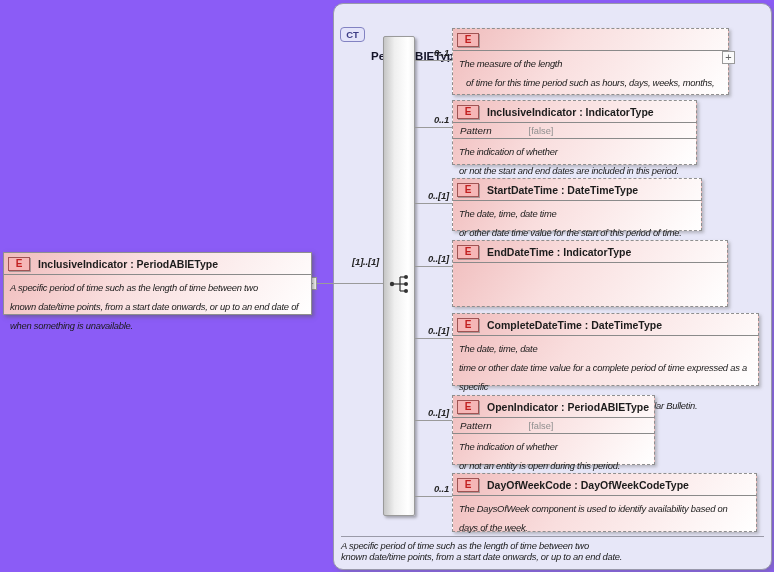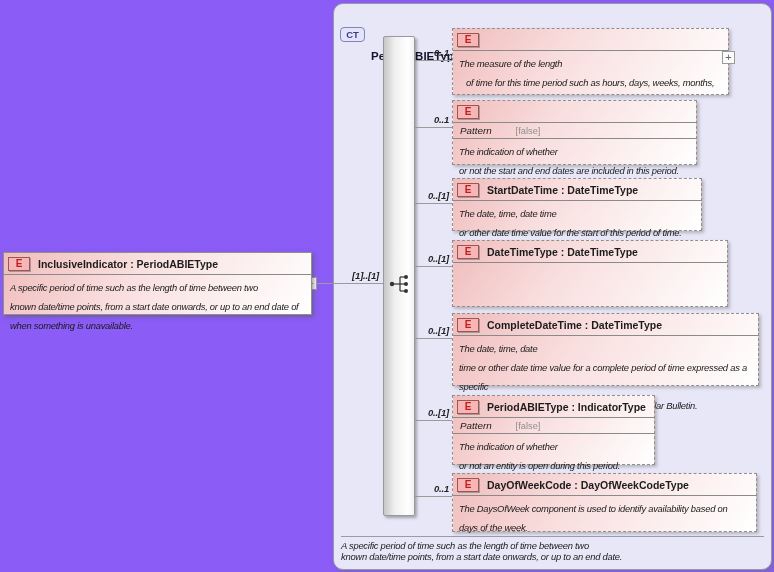--- a/index.html
+++ b/index.html
@@ -54,21 +54,21 @@
   }
   .e-icon{
     display:inline-block;width:20px;height:12px;line-height:12px;flex:0 0 20px;
     text-align:center;background:#f6b6b6;border:1px solid #a05454;
     color:#c11f1f;font-size:10px;font-weight:bold;
     box-shadow:1px 1px 0 rgba(120,120,120,0.6);
   }
   .el-title-text{margin-left:8px;font-size:10.5px;font-weight:bold;color:#1c1c1c;}
   .pat-row{
     display:flex;align-items:center;height:15px;
-    border-bottom:1px solid #8a8a8a;padding-left:7px;
+    border-bottom:1px solid #8a8a8a;padding-left:7px;gap:13px;
   }
   .pat-label{font-size:9.8px;font-style:italic;color:#1a1a1a;}
   .pat-value{margin-left:24px;font-size:9.3px;color:#8f8f8f;}
   .el-desc{
     padding:3px 6px 0 6px;font-size:9.4px;font-style:italic;color:#1a1a1a;
     line-height:19px;letter-spacing:-0.25px;white-space:pre-wrap;
   }
   
   .toggle{
     position:absolute;width:13px;height:13px;background:#fbfbfb;
@@ -84,21 +84,21 @@
   <div class="ct-box"></div>
   <div class="ct-header">
     <span class="ct-badge">CT</span>
     <span class="ct-title">PeriodABIEType</span>
   </div>
   <div class="ct-sep"></div>
   <div class="ct-desc">A specific period of time such as the length of time between two
 known date/time points, from a start date onwards, or up to an end date.</div>
 
   <div class="hline" style="left:310px;top:283px;width:73px;"></div>
-  <div class="card" style="left:339px;top:270px;width:40px;">[1]..[1]</div>
+  <div class="card" style="left:339px;top:256px;width:40px;">[1]..[1]</div>
   <div class="toggle" style="left:304px;top:277px;">−</div>
 
   <div class="el-box solid" style="left:3px;top:252px;width:307px;height:61px;">
     <div class="el-title">
       <span class="e-icon">E</span>
       <span class="el-title-text">InclusiveIndicator : PeriodABIEType</span>
     </div>
     <div class="el-desc">A specific period of time such as the length of time between two
 known date/time points, from a start date onwards, or up to an end date of
 when something is unavailable.</div>
@@ -139,20 +139,21 @@
     </div>
     <div class="el-desc">The measure of the length
    of time for this time period such as hours, days, weeks, months,
 years.</div>
   </div>
   <div class="toggle" style="left:722px;top:51px;">+</div>
 
   <div class="el-box" style="left:452px;top:100px;width:243px;height:63px;">
     <div class="el-title">
       <span class="e-icon">E</span>
+      <span class="el-title-text">InclusiveIndicator : IndicatorType</span>
     </div>
     <div class="pat-row">
       <span class="pat-label">Pattern</span>
       <span class="pat-value">[false]</span>
     </div>
     <div class="el-desc">The indication of whether
 or not the start and end dates are included in this period.</div>
   </div>
 
   <div class="el-box" style="left:452px;top:178px;width:248px;height:51px;">
@@ -160,39 +161,39 @@
       <span class="e-icon">E</span>
       <span class="el-title-text">StartDateTime : DateTimeType</span>
     </div>
     <div class="el-desc">The date, time, date time
 or other date time value for the start of this period of time.</div>
   </div>
 
   <div class="el-box" style="left:452px;top:240px;width:274px;height:65px;">
     <div class="el-title">
       <span class="e-icon">E</span>
-      <span class="el-title-text">DateTimeType : DateTimeType</span>
+      <span class="el-title-text">EndDateTime : IndicatorType</span>
     </div>
   </div>
 
   <div class="el-box" style="left:452px;top:313px;width:305px;height:71px;">
     <div class="el-title">
       <span class="e-icon">E</span>
       <span class="el-title-text">CompleteDateTime : DateTimeType</span>
     </div>
     <div class="el-desc">The date, time, date
 time or other date time value for a complete period of time expressed as a
 specific
 month, a specific week etc. type code for a particular Bulletin.</div>
   </div>
 
   <div class="el-box" style="left:452px;top:395px;width:201px;height:68px;">
     <div class="el-title">
       <span class="e-icon">E</span>
-      <span class="el-title-text">PeriodABIEType : IndicatorType</span>
+      <span class="el-title-text">OpenIndicator : PeriodABIEType</span>
     </div>
     <div class="pat-row">
       <span class="pat-label">Pattern</span>
       <span class="pat-value">[false]</span>
     </div>
     <div class="el-desc">The indication of whether
 or not an entity is open during this period.</div>
   </div>
 
   <div class="el-box" style="left:452px;top:473px;width:303px;height:57px;">

